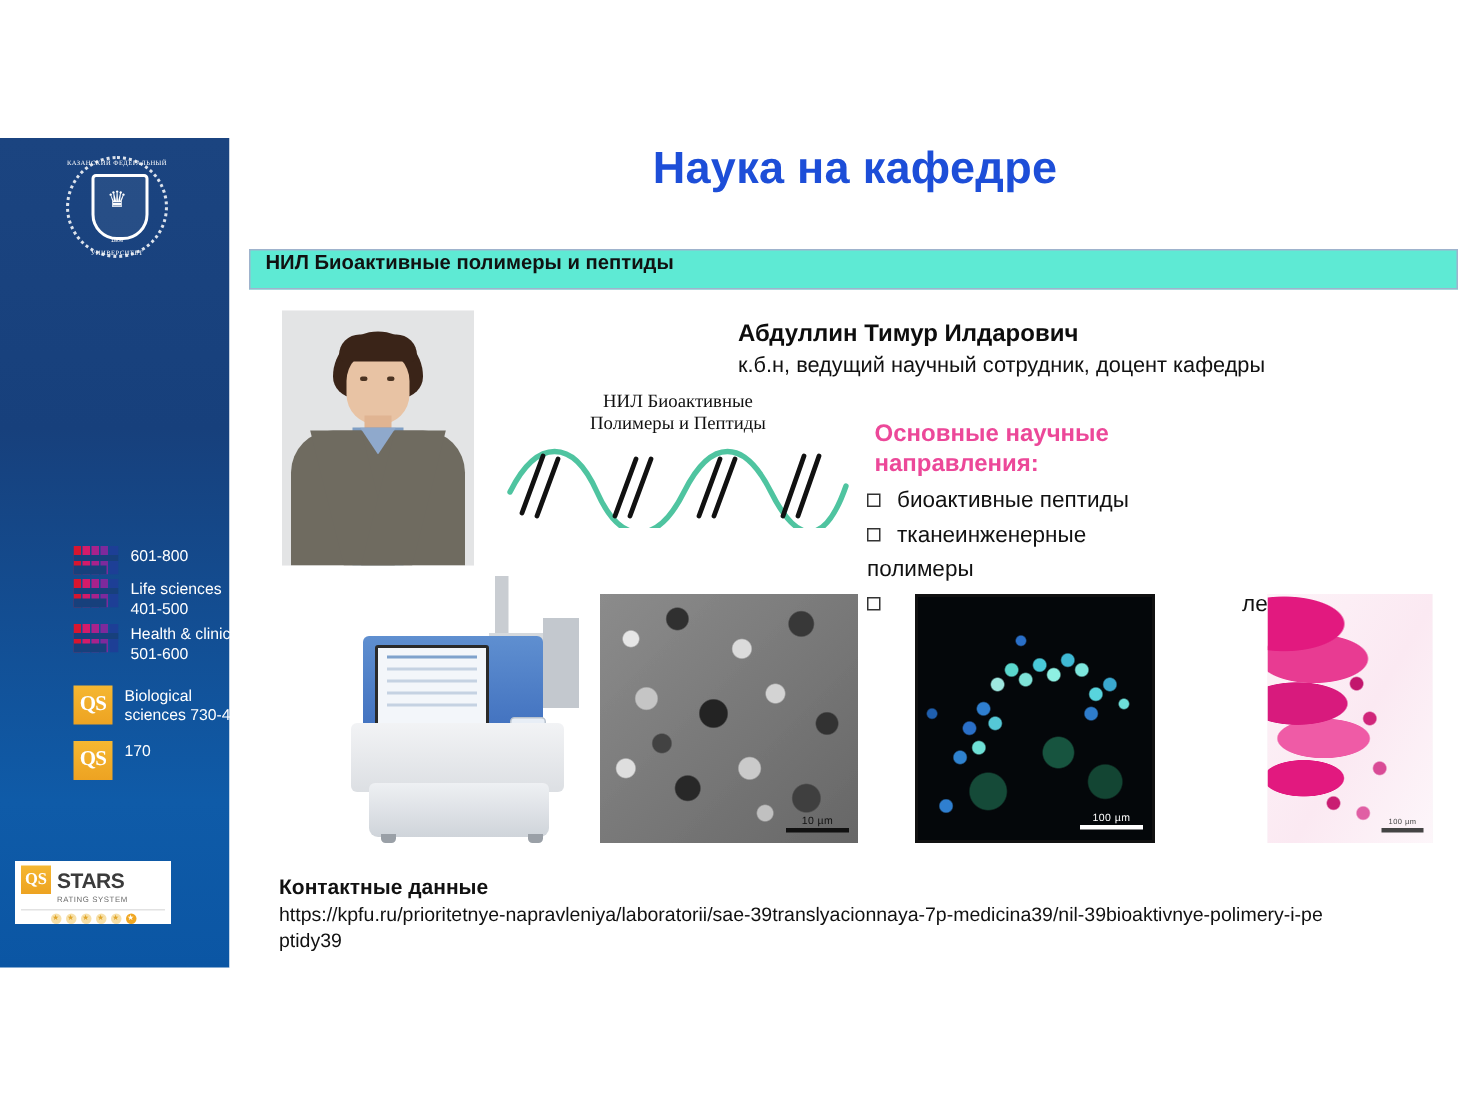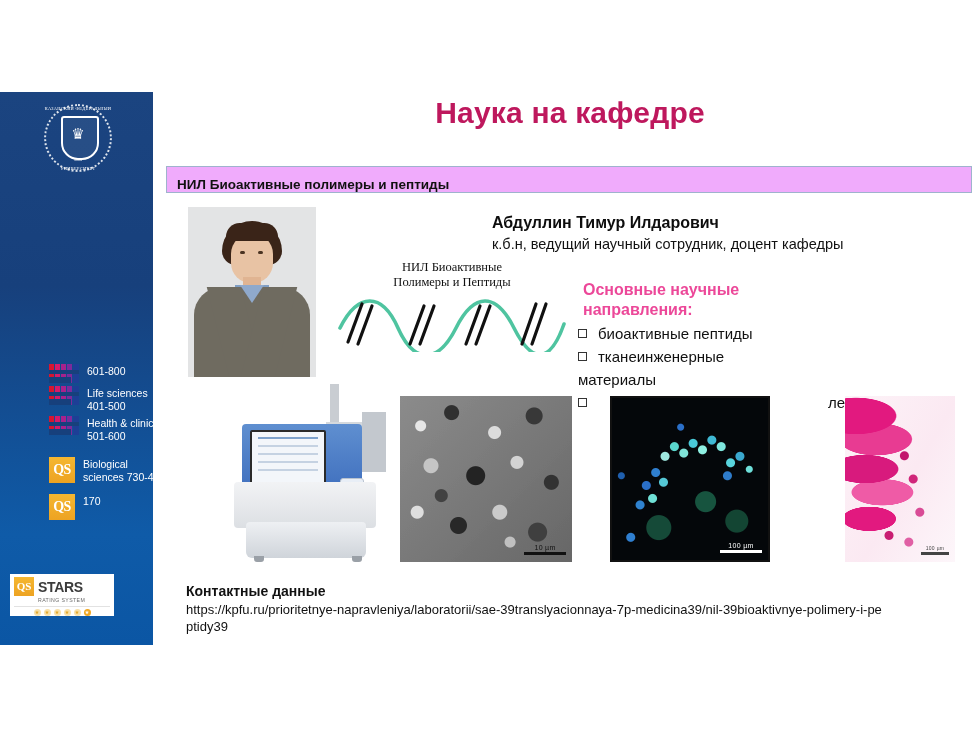--- a/index.html
+++ b/index.html
@@ -180,34 +180,34 @@
   #qs-stars .starrow span.lit { background:#f0a722; color:#fff; }
 
   
   #title {
     position: absolute;
     left: 170px; top: 96px;
     width: 800px;
     text-align: center;
     font-size: 30px;
     font-weight: bold;
-    color: #be185d;
+    color: #1d4ed8;
     letter-spacing: .2px;
   }
 
   
   #banner {
     position: absolute;
     left: 166px; top: 166px;
     width: 806px; height: 27px;
-    background: #f0abfc;
+    background: #5eead4;
     border: 1px solid #9fb3cd;
     box-sizing: border-box;
     display: flex;
-    align-items: flex-end;
+    align-items: flex-start;
     padding-left: 10px;
     font-size: 13.5px;
     font-weight: bold;
     color: #111111;
   }
 
   
   #portrait {
     position: absolute;
     left: 188px; top: 207px;
@@ -633,21 +633,21 @@
     </div>
     <div class="li">
       <span class="bullet"></span>
       <span class="body">тканеинженерные</span>
     </div>
     <div class="li" style="margin-top:23px">
       <span class="bullet"></span>
       <span class="body" style="margin-left:230px">лека</span>
     </div>
   </div>
-  <div id="dir-cont">материалы</div>
+  <div id="dir-cont">полимеры</div>
 
   <div id="instrument">
     <div class="arm-v"></div>
     <div class="arm-h"></div>
     <div class="arm-box"></div>
     <div class="needle"></div>
     <div class="body-blue"></div>
     <div class="screen">
         <i></i>
         <i></i>

